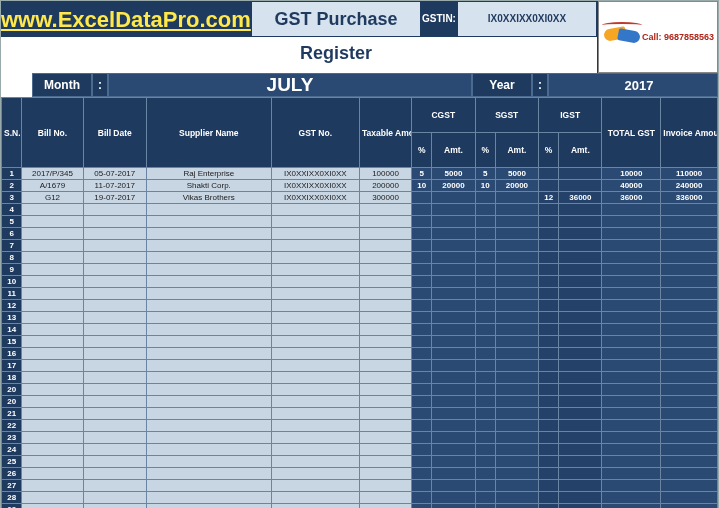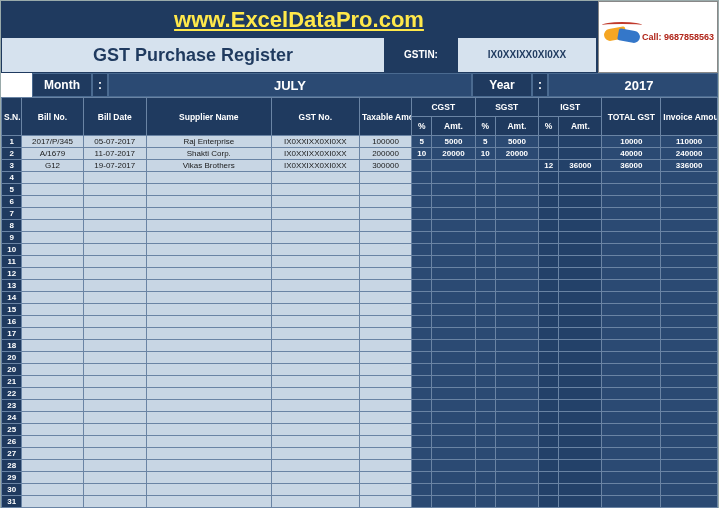--- a/index.html
+++ b/index.html
@@ -16,21 +16,21 @@
     border: 1px solid #9aa;
     position: relative;
   }
   .top-strip {
     display: flex;
     height: 72px;
   }
   .header-left {
     flex: 1;
     display: flex;
-    flex-direction: column;
+    flex-direction: row;
     border-right: 1px solid #1f3a5f;
   }
   .site-link {
     background: #1f3a5f;
     color: #ffe84a;
     font-size: 22px;
     font-weight: bold;
     text-decoration: underline;
     text-align: center;
     padding: 6px 0;
@@ -47,21 +47,21 @@
     flex: 1;
     background: #d6e2ee;
     color: #1f3a5f;
     font-size: 18px;
     font-weight: bold;
     text-align: center;
     line-height: 34px;
     border: 1px solid #1f3a5f;
   }
   .gstin-label {
-    width: 72px;
+    width: 36px;
     background: #1f3a5f;
     color: #fff;
     font-size: 10px;
     font-weight: bold;
     text-align: center;
     line-height: 34px;
     border: 1px solid #1f3a5f;
   }
   .gstin-value {
     width: 140px;
@@ -116,21 +116,21 @@
     margin-left: 31px;
   }
   .period-row > div {
     border: 1px solid #4a6a90;
     display: flex;
     align-items: center;
     justify-content: center;
   }
   .pr-month-lbl { width: 60px; background:#1f3a5f; }
   .pr-colon { width: 16px; background:#1f3a5f; }
-  .pr-month-val { flex: 1; background:#2b4a73; font-size:13px;}
+  .pr-month-val { flex: 1; background:#2b4a73; font-size:19px;}
   .pr-year-lbl { width: 60px; background:#1f3a5f; }
   .pr-year-val { width: 170px; background:#2b4a73; font-size:13px;padding-left:12px;}
 
   
   table {
     border-collapse: collapse;
     width: 100%;
     table-layout: fixed;
     font-size: 8px;
   }
@@ -138,21 +138,21 @@
     border: 1px solid #6a84a4;
     overflow: hidden;
     white-space: nowrap;
     text-overflow: clip;
   }
   thead th {
     background: #1f3a5f;
     color: #fff;
     font-weight: bold;
     font-size: 8.5px;
-    padding: 4px 2px;
+    padding: 12px 2px;
     text-align: center;
   }
   tbody td {
     background: #c8d6e4;
     color: #1a1a1a;
     text-align: center;
     padding: 1px 2px;
     height: 11.4px;
     font-size: 8px;
   }

